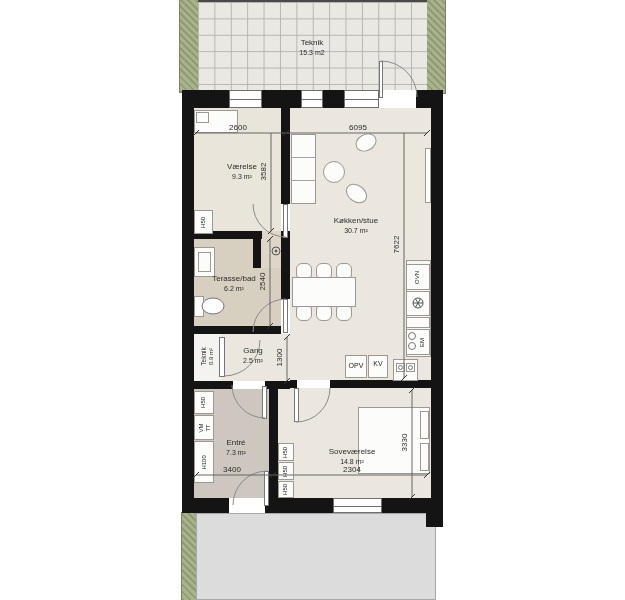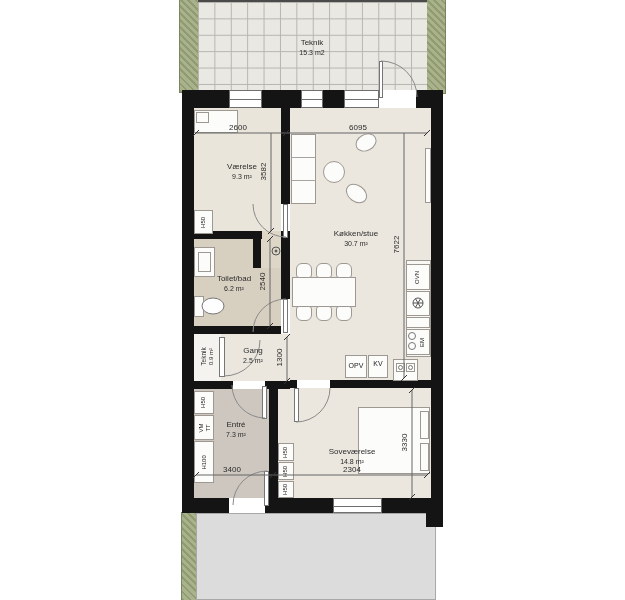--- a/index.html
+++ b/index.html
@@ -215,33 +215,33 @@
   </svg>
 
   <div class="lbl" style="left:280px;top:38px;width:64px">
     <div>Teknik</div>
     <div class="a">15.3 m2</div>
     </div>
   <div class="lbl" style="left:210px;top:162px;width:64px">
     <div>Værelse</div>
     <div class="a">9.3 m²</div>
     </div>
-  <div class="lbl" style="left:324px;top:229px;width:64px">
+  <div class="lbl" style="left:324px;top:216px;width:64px">
     <div>Køkken/stue</div>
     <div class="a">30.7 m²</div>
     </div>
   <div class="lbl" style="left:202px;top:274px;width:64px">
-    <div>Toilet/bad</div>
+    <div>Terasse/bad</div>
     <div class="a">6.2 m²</div>
     </div>
   <div class="lbl" style="left:228px;top:346px;width:50px">
     <div>Gang</div>
     <div class="a">2.5 m²</div>
     </div>
-  <div class="lbl" style="left:206px;top:420px;width:60px">
+  <div class="lbl" style="left:206px;top:438px;width:60px">
     <div>Entré</div>
     <div class="a">7.3 m²</div>
     </div>
   <div class="lbl" style="left:314px;top:447px;width:76px">
     <div>Soveværelse</div>
     <div class="a">14.8 m²</div>
     </div>
   <div class="vlabel2" style="left:185px;top:349px;width:44px;font-size:6.5px;line-height:1.2">
     <div>Teknik</div>
     <div style="font-size:6px">0.9 m²</div>

